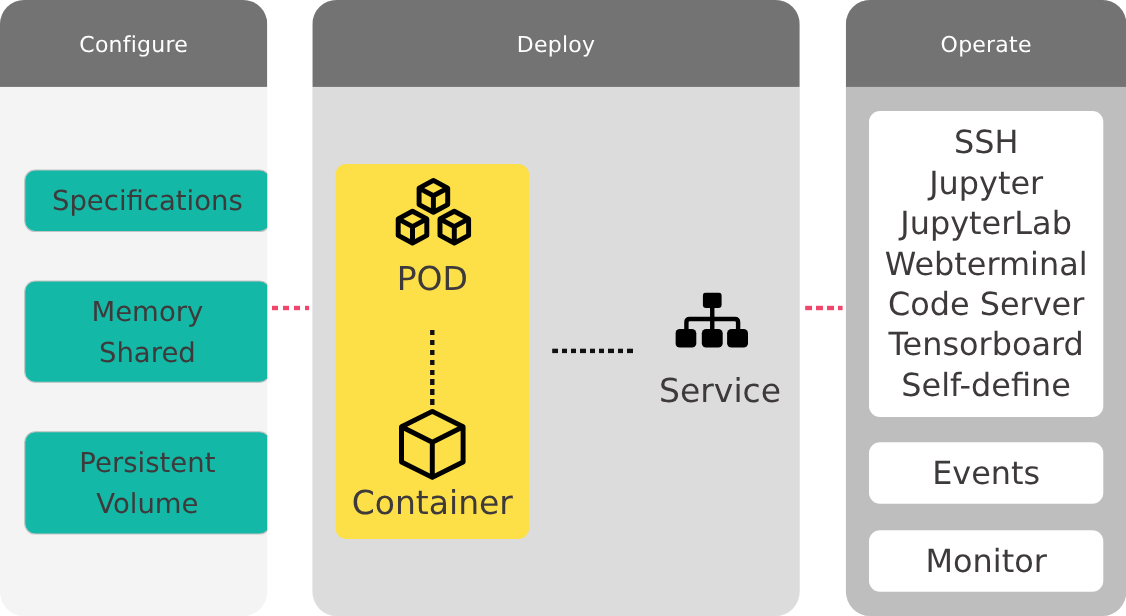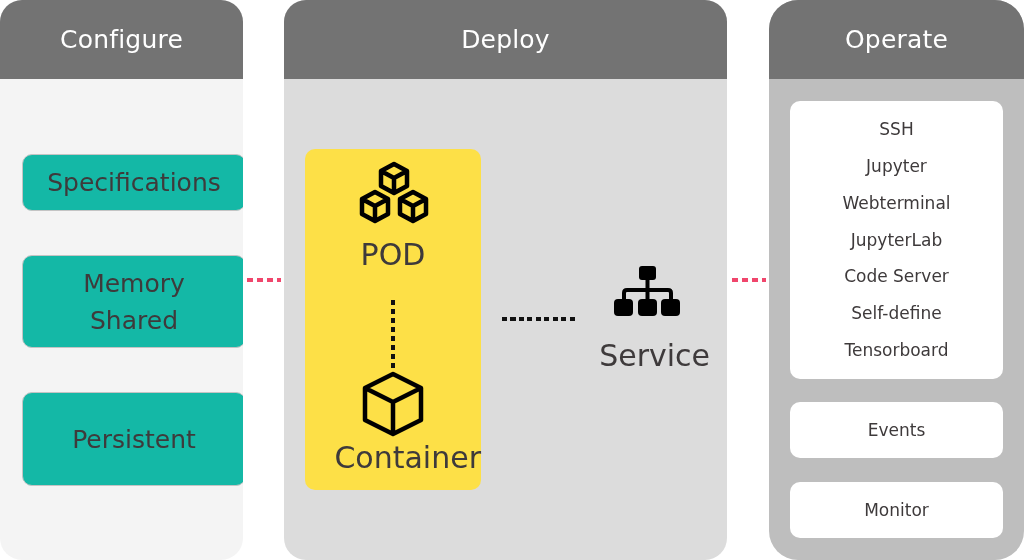--- a/index.html
+++ b/index.html
@@ -1,46 +1,46 @@
 <!DOCTYPE html>
 <html><head>
 <meta charset="utf-8">
 <style>
   html, body { margin:0; padding:0; background:#ffffff; }
   body { width:1024px; height:560px; position:relative; overflow:hidden;
          font-family:"DejaVu Sans", "Liberation Sans", sans-serif; color:#3e3a3b; }
   .col { position:absolute; top:0; height:560px; border-radius:22px; overflow:hidden; }
-  .col-header { height:79px; background:#737373; color:#ffffff; font-size:25px;
+  .col-header { height:79px; background:#737373; color:#ffffff; font-size:20px;
                 display:flex; align-items:center; justify-content:center; letter-spacing:0.2px; }
   #col-configure { left:0; width:243px; background:#f4f4f4; }
   #col-deploy { left:284px; width:443px; background:#dcdcdc; }
-  #col-operate { left:769px; width:255px; background:#bebebe;border-radius:29px; }
+  #col-operate { left:769px; width:255px; background:#bebebe; }
 
   .cfg-box { position:absolute; left:22px; width:224px; background:#14b8a6; border:1.5px solid #c4c4c4;
              border-radius:10px; box-sizing:border-box; display:flex; align-items:center; justify-content:center;
              text-align:center; font-size:25px; line-height:37px; }
   #cfg-0 { top:154px; height:57px; }
   #cfg-1 { top:255px; height:93px; }
   #cfg-2 { top:392px; height:94px; }
 
   .pod-card { position:absolute; left:21px; top:149px; width:176px; height:341px; background:#fde047; border-radius:10px; }
   .pod-icon { position:absolute; left:52px; top:12px; width:74px; height:72px; }
   .pod-label { position:absolute; left:0; width:176px; top:88px; text-align:center; font-size:30px; }
   .vdots { position:absolute; left:86px; top:151px; width:4px; height:72px;
            background:repeating-linear-gradient(to bottom,#111 0 5px, transparent 5px 9px); }
   .container-icon { position:absolute; left:56px; top:222px; width:64px; height:66px; }
-  .container-label { position:absolute; left:0; width:176px; top:291px; text-align:right; font-size:30px; }
+  .container-label { position:absolute; left:0; width:176px; top:291px; text-align:center; font-size:30px; }
 
   .hdots { position:absolute; left:218px; top:317px; width:75px; height:4px;
            background:repeating-linear-gradient(to right,#111 0 5px, transparent 5px 8.5px); }
   .service-icon { position:absolute; left:330px; top:266px; width:66px; height:54px; }
   .service-label { position:absolute; left:300px; width:126px; top:338px; text-align:right; font-size:30px; }
 
   .op-box { position:absolute; left:21px; width:213px; background:#fff; border-radius:10px;
-            display:flex; flex-direction:column; align-items:center; justify-content:center; font-size:17px; }
+            display:flex; flex-direction:column; align-items:center; justify-content:center; font-size:29px; }
   #op-tools { top:101px; height:278px; line-height:36.8px; }
   #op-events { top:402px; height:56px; }
   #op-monitor { top:482px; height:56px; }
 
   .connector { position:absolute; height:4px; top:278px; width:34px;
                background:repeating-linear-gradient(to right,#f0466c 0 6px, transparent 6px 10px); }
   #conn-1 { left:247px; }
   #conn-2 { left:732px; }
 </style>
 </head>
@@ -53,20 +53,21 @@
   </div>
   <div class="cfg-box" id="cfg-1">
     <div>
       <div>Memory</div>
       <div>Shared</div>
     </div>
   </div>
   <div class="cfg-box" id="cfg-2">
     <div>
       <div>Persistent</div>
+      <div>Volume</div>
     </div>
   </div>
 </div>
 
 <div class="connector" id="conn-1"></div>
 
 <div class="col" id="col-deploy">
   <div class="col-header">Deploy</div>
   <div class="pod-card">
     <svg class="pod-icon" viewBox="0 0 74 72" fill="none" stroke="#000" stroke-width="4.5" stroke-linejoin="round">
@@ -92,25 +93,25 @@
   <div class="service-label">Service</div>
 </div>
 
 <div class="connector" id="conn-2"></div>
 
 <div class="col" id="col-operate">
   <div class="col-header">Operate</div>
   <div class="op-box" id="op-tools">
     <div>SSH</div>
     <div>Jupyter</div>
+    <div>JupyterLab</div>
     <div>Webterminal</div>
-    <div>JupyterLab</div>
     <div>Code Server</div>
+    <div>Tensorboard</div>
     <div>Self-define</div>
-    <div>Tensorboard</div>
   </div>
   <div class="op-box" id="op-events">
     <span>Events</span>
   </div>
   <div class="op-box" id="op-monitor">
     <span>Monitor</span>
   </div>
 </div>
 
 </body></html>

